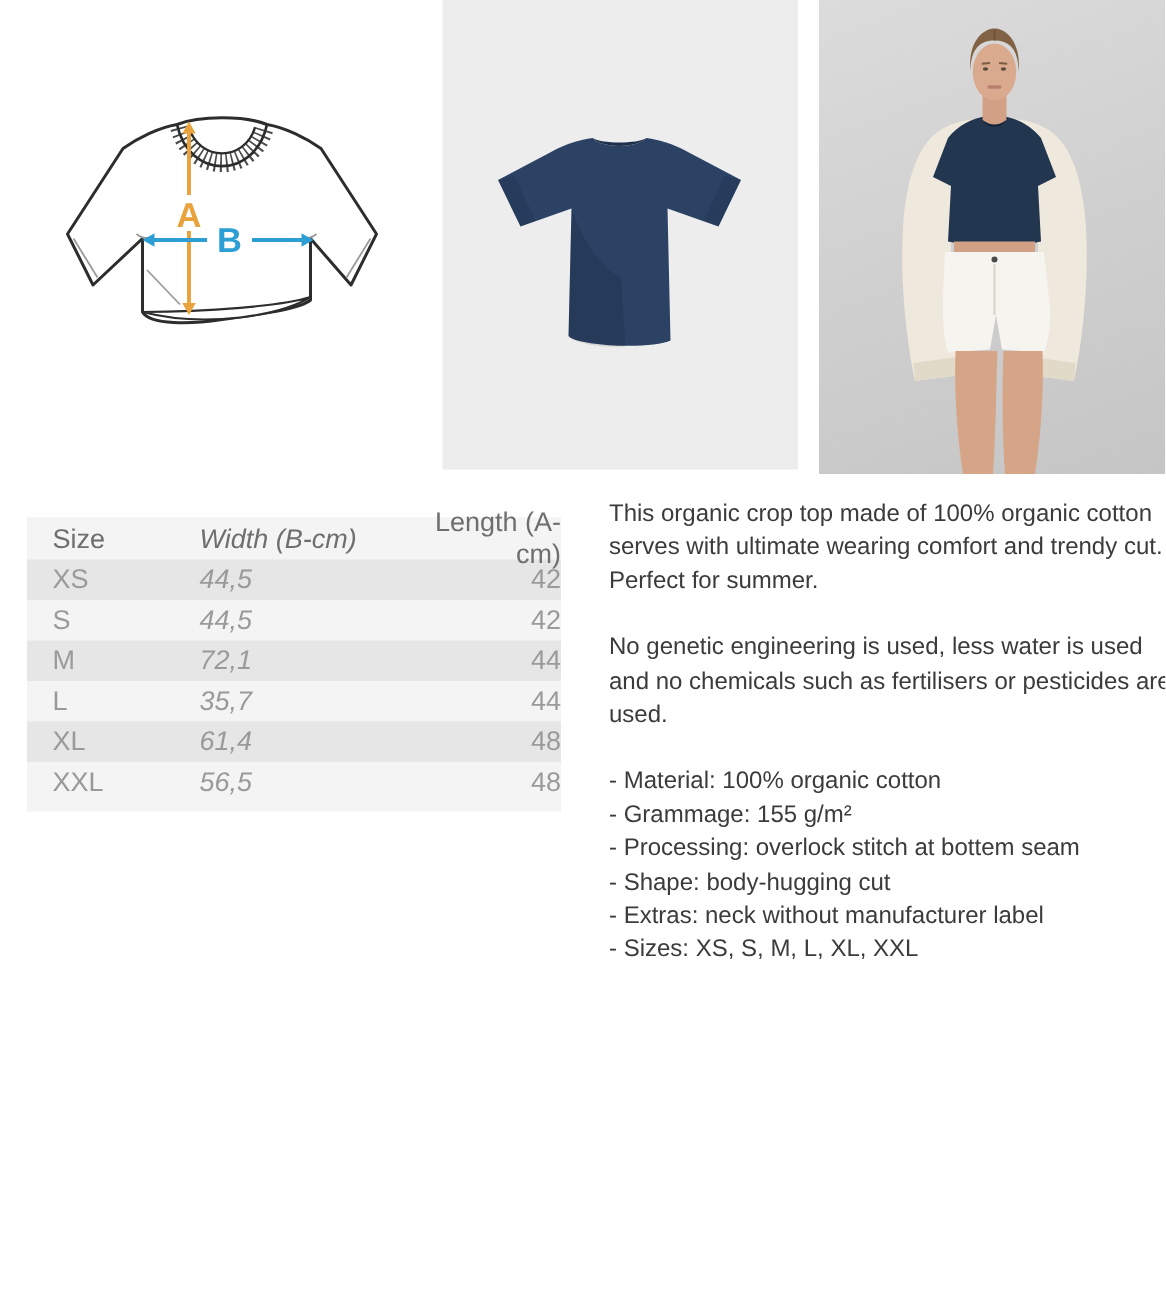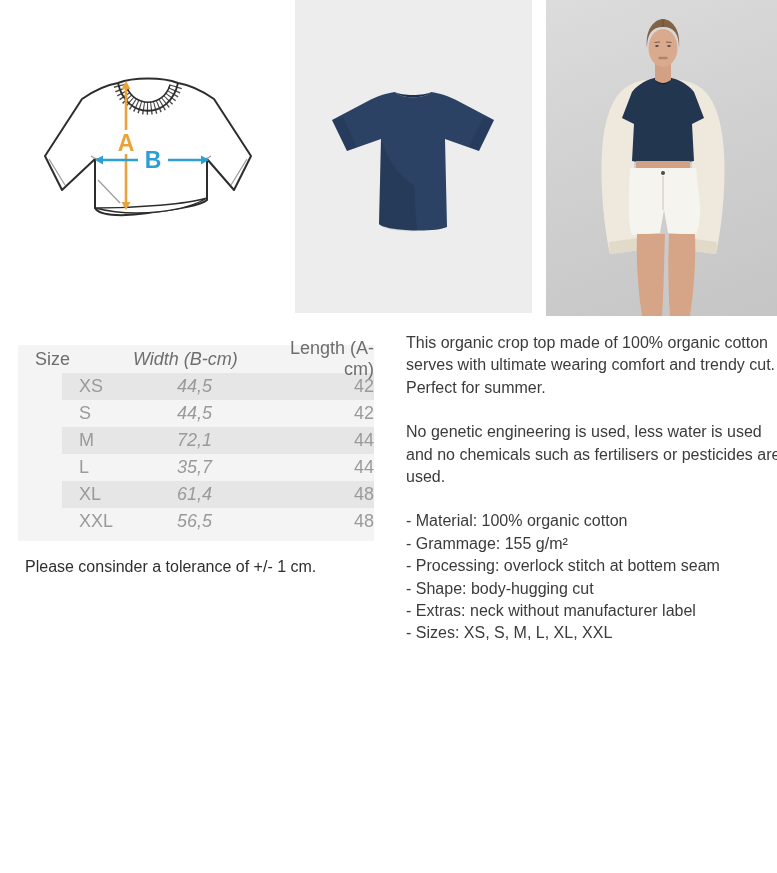--- a/index.html
+++ b/index.html
@@ -24,21 +24,21 @@
     position:absolute;left:18px;top:345px;width:356px;
     background:#f4f4f4;font-size:18px;padding-bottom:6px;
   }
   .t-row{display:flex;align-items:center;height:27px;}
   .t-row.head{height:28px;color:#6e6e6e;background:#f4f4f4;}
   .t-row.odd{background:#e6e6e6;}
   .t-row.even{background:#f4f4f4;}
   .t-row .c1{width:98px;padding-left:17px;}
   .t-row .c2{width:137px;font-style:italic;}
   .t-row .c3{flex:1;text-align:right;}
-  .t-row:not(.head){color:#9a9a9a;margin-left:44px;}
+  .t-row:not(.head){color:#9a9a9a;}
   
   .tolerance{
     position:absolute;left:25px;top:558px;width:360px;
     font-size:16px;color:#2f2f2f;
   }
   
   .description{
     position:absolute;left:406px;top:332px;width:375px;
     font-size:16px;line-height:22.4px;color:#3b3b3b;
   }
@@ -199,21 +199,20 @@
       <span class="c2">61,4</span>
       <span class="c3">48</span>
     </div>
     <div class="t-row even">
       <span class="c1">XXL</span>
       <span class="c2">56,5</span>
       <span class="c3">48</span>
     </div>
   </div>
 
-  <div class="tolerance">Please consinder a tolerance of +/- 1 cm.</div>
 
   <div class="description">
     <p>This organic crop top made of 100% organic cotton serves with ultimate wearing comfort and trendy cut. Perfect for summer.</p>
     <p>No genetic engineering is used, less water is used and no chemicals such as fertilisers or pesticides are used.</p>
     <div>
       <div class="bullet-line">- Material: 100% organic cotton</div>
       <div class="bullet-line">- Grammage: 155 g/m²</div>
       <div class="bullet-line">- Processing: overlock stitch at bottem seam</div>
       <div class="bullet-line">- Shape: body-hugging cut</div>
       <div class="bullet-line">- Extras: neck without manufacturer label</div>

